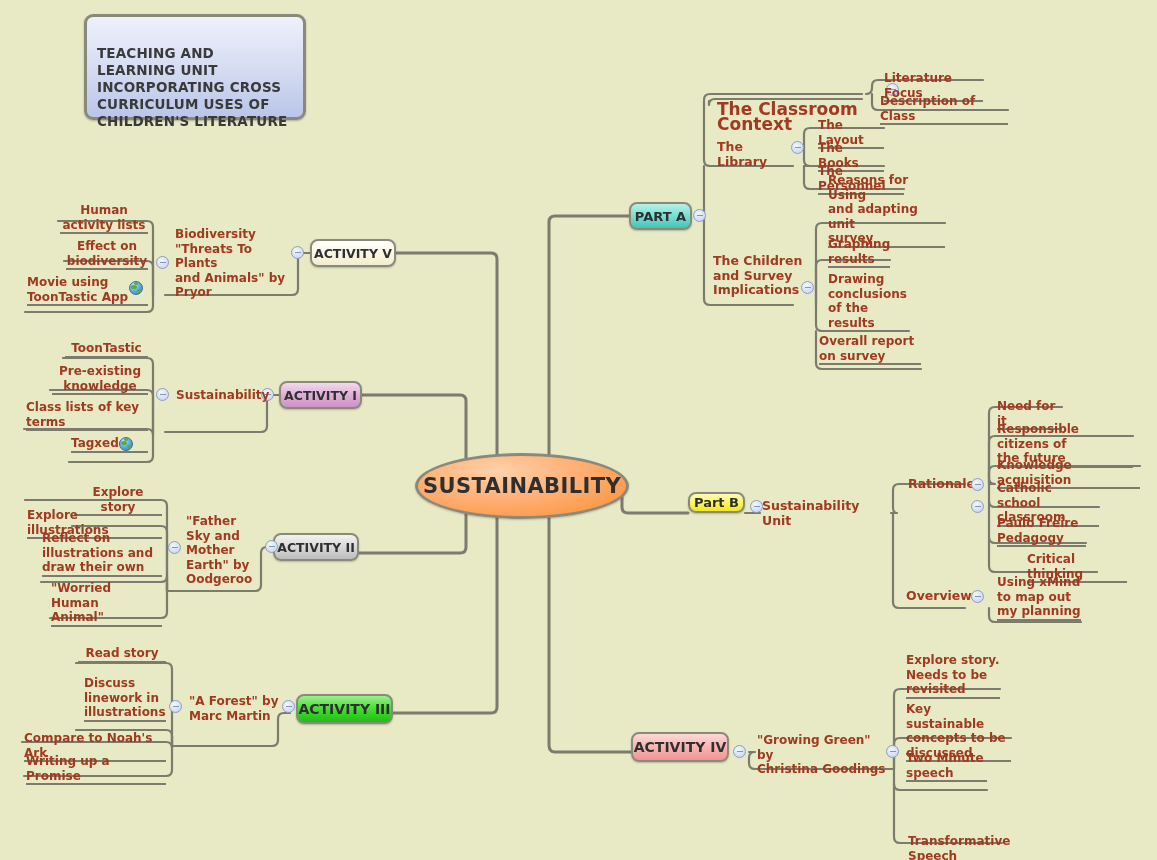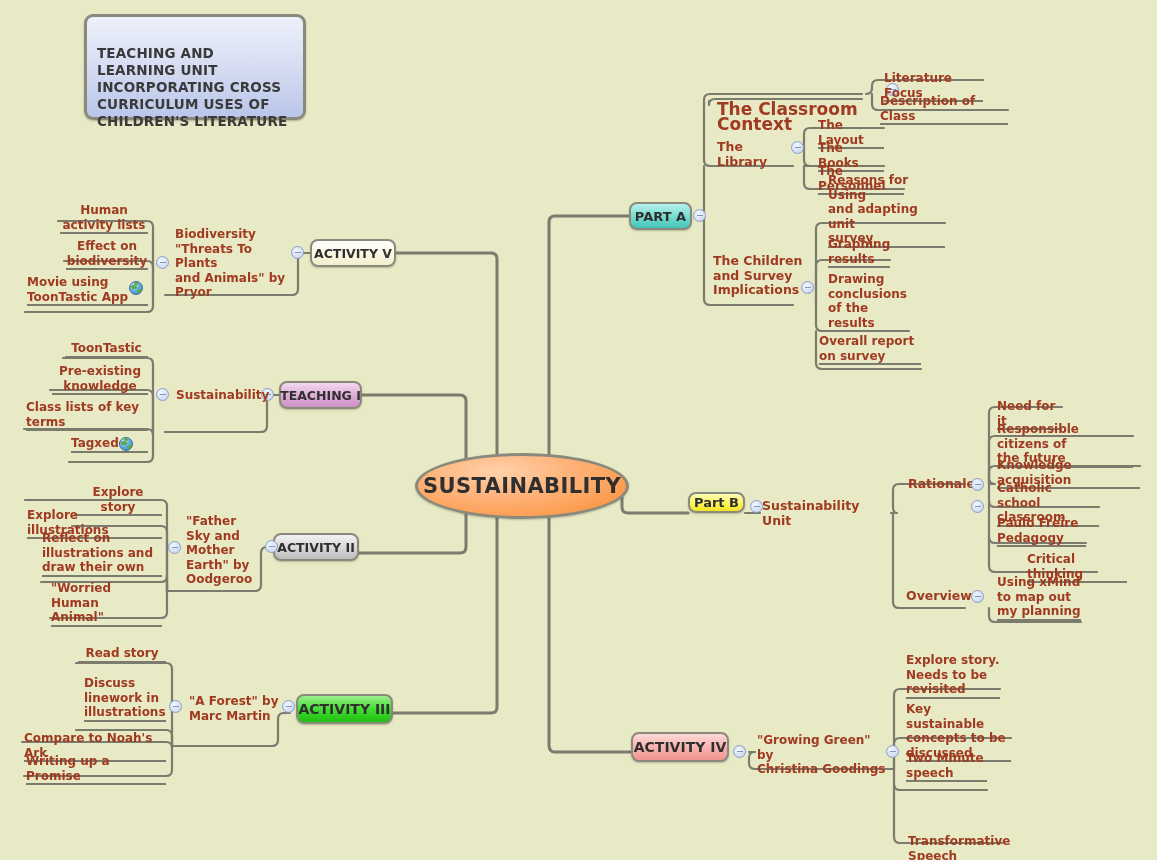--- a/index.html
+++ b/index.html
@@ -243,21 +243,21 @@
     <span>Part B</span>
   </div>
 
   <div class="pill" style="left:310px; top:239px; width:86px; height:28px; font-size:12.5px;
               background:linear-gradient(180deg,#ffffff 0%,#faf7e1 55%,#f1edcd 100%);">
     <span>ACTIVITY V</span>
   </div>
 
   <div class="pill" style="left:279px; top:381px; width:83px; height:28px; font-size:12.5px;
               background:linear-gradient(180deg,#f2d9ef 0%,#ddaad5 55%,#cd93c6 100%);">
-    <span>TEACHING I</span>
+    <span>ACTIVITY I</span>
   </div>
 
   <div class="pill" style="left:273px; top:533px; width:86px; height:28px; font-size:12.5px;
               background:linear-gradient(180deg,#f2f2f2 0%,#d6d6d6 55%,#bdbdbd 100%);">
     <span>ACTIVITY II</span>
   </div>
 
   <div class="pill" style="left:296px; top:694px; width:97px; height:30px; font-size:14px;
               background:linear-gradient(180deg,#9bf08c 0%,#44dd33 50%,#1fbe12 100%);">
     <span>ACTIVITY III</span>

